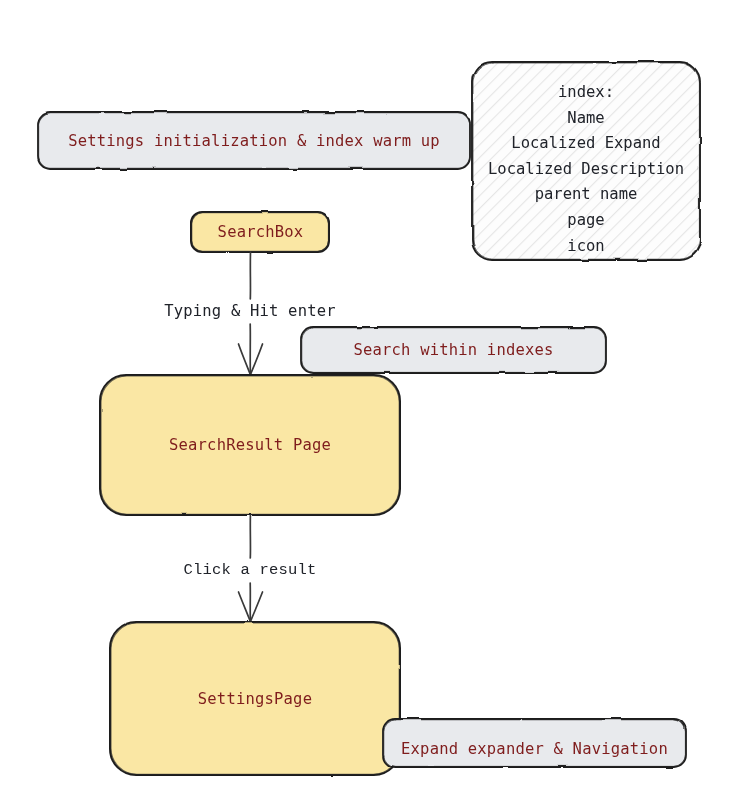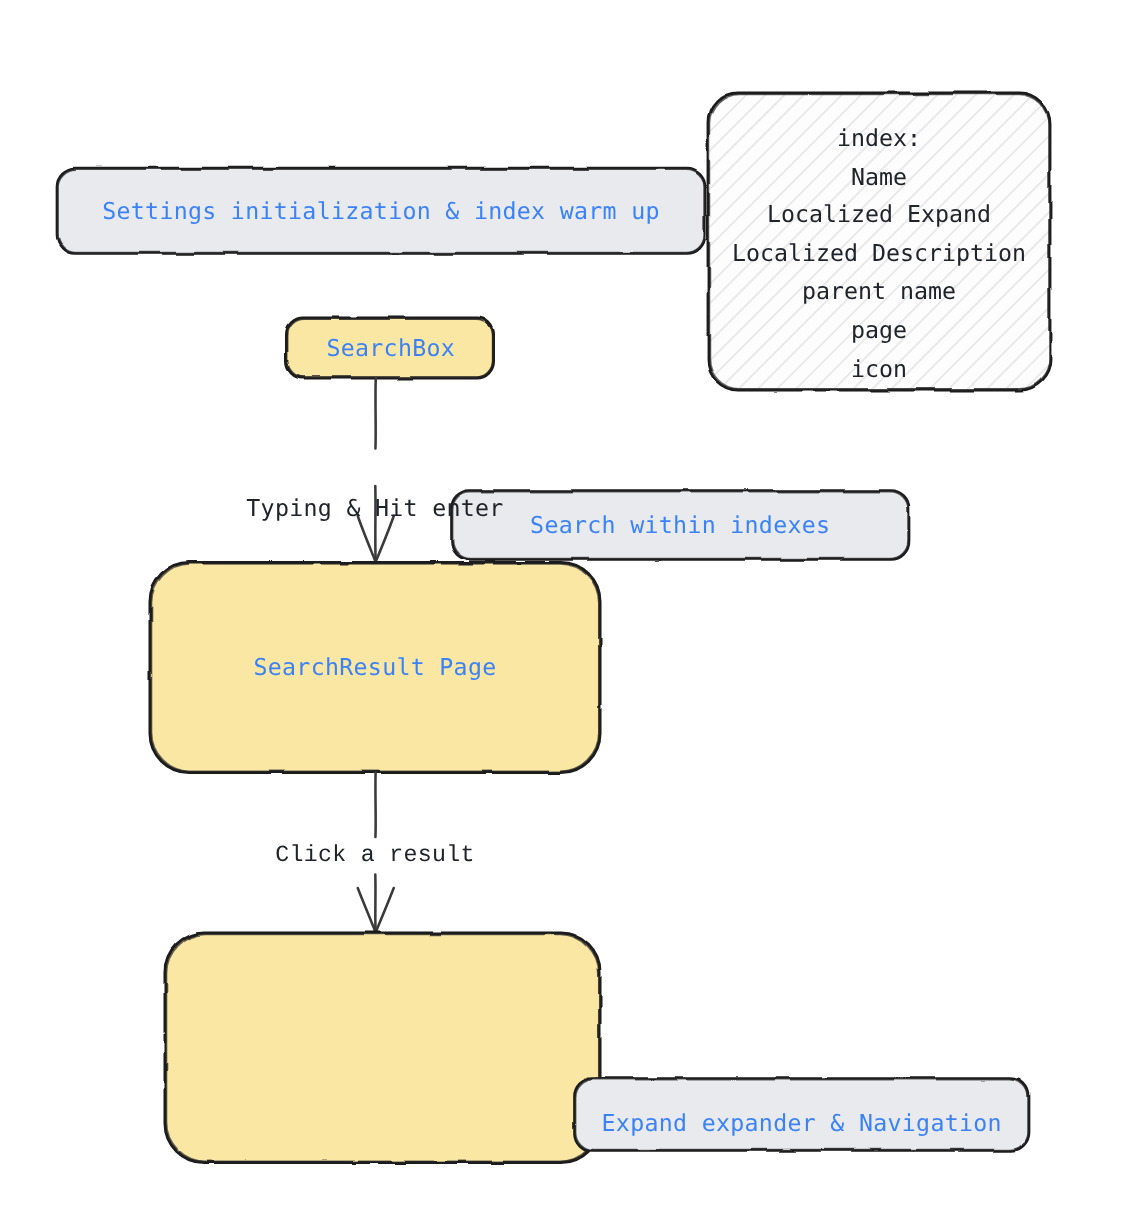--- a/index.html
+++ b/index.html
@@ -24,21 +24,21 @@
     left: 0; top: 0;
     width: 750px;
     height: 806px;
   }
   .node-label {
     position: absolute;
     display: flex;
     align-items: center;
     justify-content: center;
     text-align: center;
-    color: #3b82f6;
+    color: #7f1d1d;
     white-space: pre;
     pointer-events: none;
   }
   .lbl-gray {
     font-size: 15.5px;
     letter-spacing: 0.2px;
   }
   .lbl-yellow {
     font-size: 15.5px;
     letter-spacing: 0.2px;
@@ -158,28 +158,29 @@
   <div class="index-text" style="left:472px; top:80px; width:228px;">index:
 Name
 Localized Expand
 Localized Description
 parent name
 page
 icon</div>
 
   <div class="node-label lbl-yellow" style="left:191px; top:212px; width:139px; height:40px;">SearchBox</div>
 
-  <div class="node-label lbl-edge" style="left:150px; top:299px; width:200px; height:24px;margin-top:28px;">Typing &amp; Hit enter</div>
+  <div class="node-label lbl-edge" style="left:150px; top:299px; width:200px; height:24px;">Typing &amp; Hit enter</div>
 
   <div class="node-label lbl-gray" style="left:301px; top:327px; width:305px; height:46px;">Search within indexes</div>
 
   <div class="node-label lbl-yellow" style="left:100px; top:375px; width:300px; height:140px;">SearchResult Page</div>
 
   <div class="node-label lbl-edge" style="left:165px; top:558px; width:170px; height:24px;font-family:Liberation Mono, monospace;">Click a result</div>
 
+  <div class="node-label lbl-yellow" style="left:110px; top:622px; width:290px; height:153px;">SettingsPage</div>
 
   <div class="node-label lbl-gray" style="left:383px; top:719px; width:303px; height:60px;">Expand expander &amp; Navigation</div>
 
   <div class="hit" style="left:191px; top:212px; width:138px; height:40px;"></div>
   <div class="hit" style="left:100px; top:375px; width:300px; height:140px;"></div>
   <div class="hit" style="left:110px; top:622px; width:290px; height:153px;"></div>
 
 </div>
 
 </body></html>

